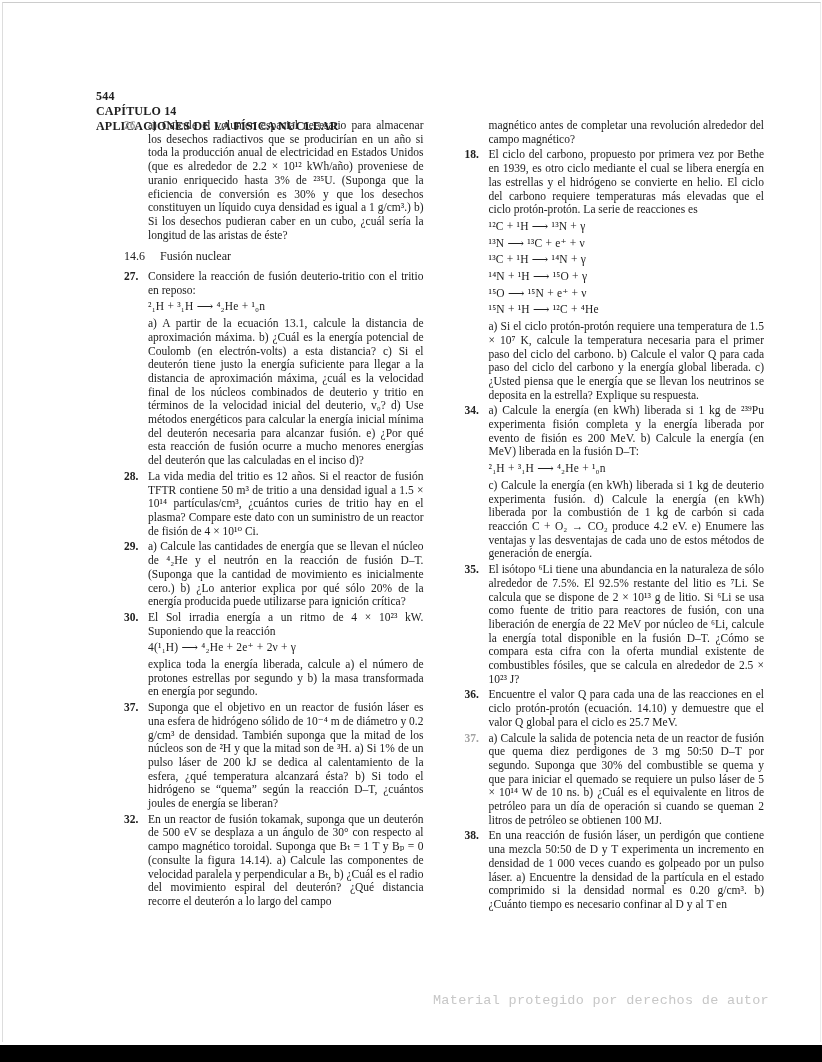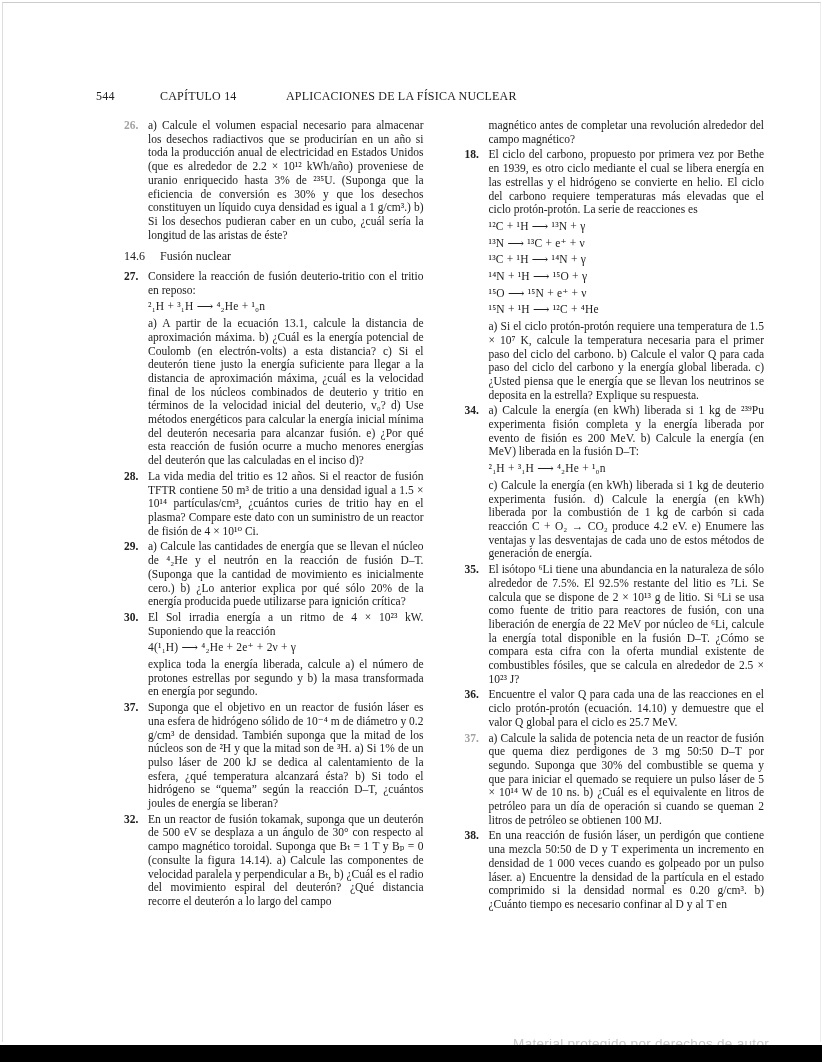--- a/index.html
+++ b/index.html
@@ -8,40 +8,40 @@
     font-family:"Liberation Serif","DejaVu Serif",serif;color:#202020;
     overflow:hidden;
   }
   .page-edge{
     position:absolute;left:2px;top:2px;right:1px;bottom:20px;
     border-top:1px solid #cccccc;border-left:1px solid #dddddd;border-right:1px solid #ececec;
     pointer-events:none;
   }
   .header{
     position:absolute;left:96px;top:89px;display:flex;
-    font-weight:400;font-size:12px;letter-spacing:0.2px;white-space:nowrap;
+    font-weight:700;font-size:12px;letter-spacing:0.2px;white-space:nowrap;flex-direction:column;
   }
   .header .pgnum{width:64px;}
   .header .chap{width:126px;}
   .content{
     position:absolute;left:96px;top:119px;width:668px;display:flex;gap:13px;
     font-size:11.5px;line-height:13.7px;
   }
   .col{flex:1;min-width:0;margin-left:28px;}
   .problem{display:flex;align-items:flex-start;margin-bottom:2px;}
   .num{flex:0 0 24px;font-weight:700;}
   .num.light{color:#a3a3a3;}
   .pbody{flex:1;min-width:0;}
   .ptext{text-align:justify;}
   .eq{text-align:left;margin:3px 0;letter-spacing:0.2px;}
   .section-heading{font-weight:400;font-size:12px;margin:8px 0 6px;}
   .section-number{margin-right:15px;}
   .watermark{
-    position:absolute;top:1036px;right:53px;
-    font-family:Liberation Sans, sans-serif;font-size:13.5px;
+    position:absolute;top:993px;right:53px;
+    font-family:Liberation Mono, monospace;font-size:13.5px;
     color:#c7c7c7;letter-spacing:0.3px;
   }
   .bottom-bar{position:absolute;left:0;bottom:0;width:822px;height:17px;background:#000000;}
 </style>
 </head>
 <body>
 
 <div class="page-edge"></div>
 
 <div class="header">

